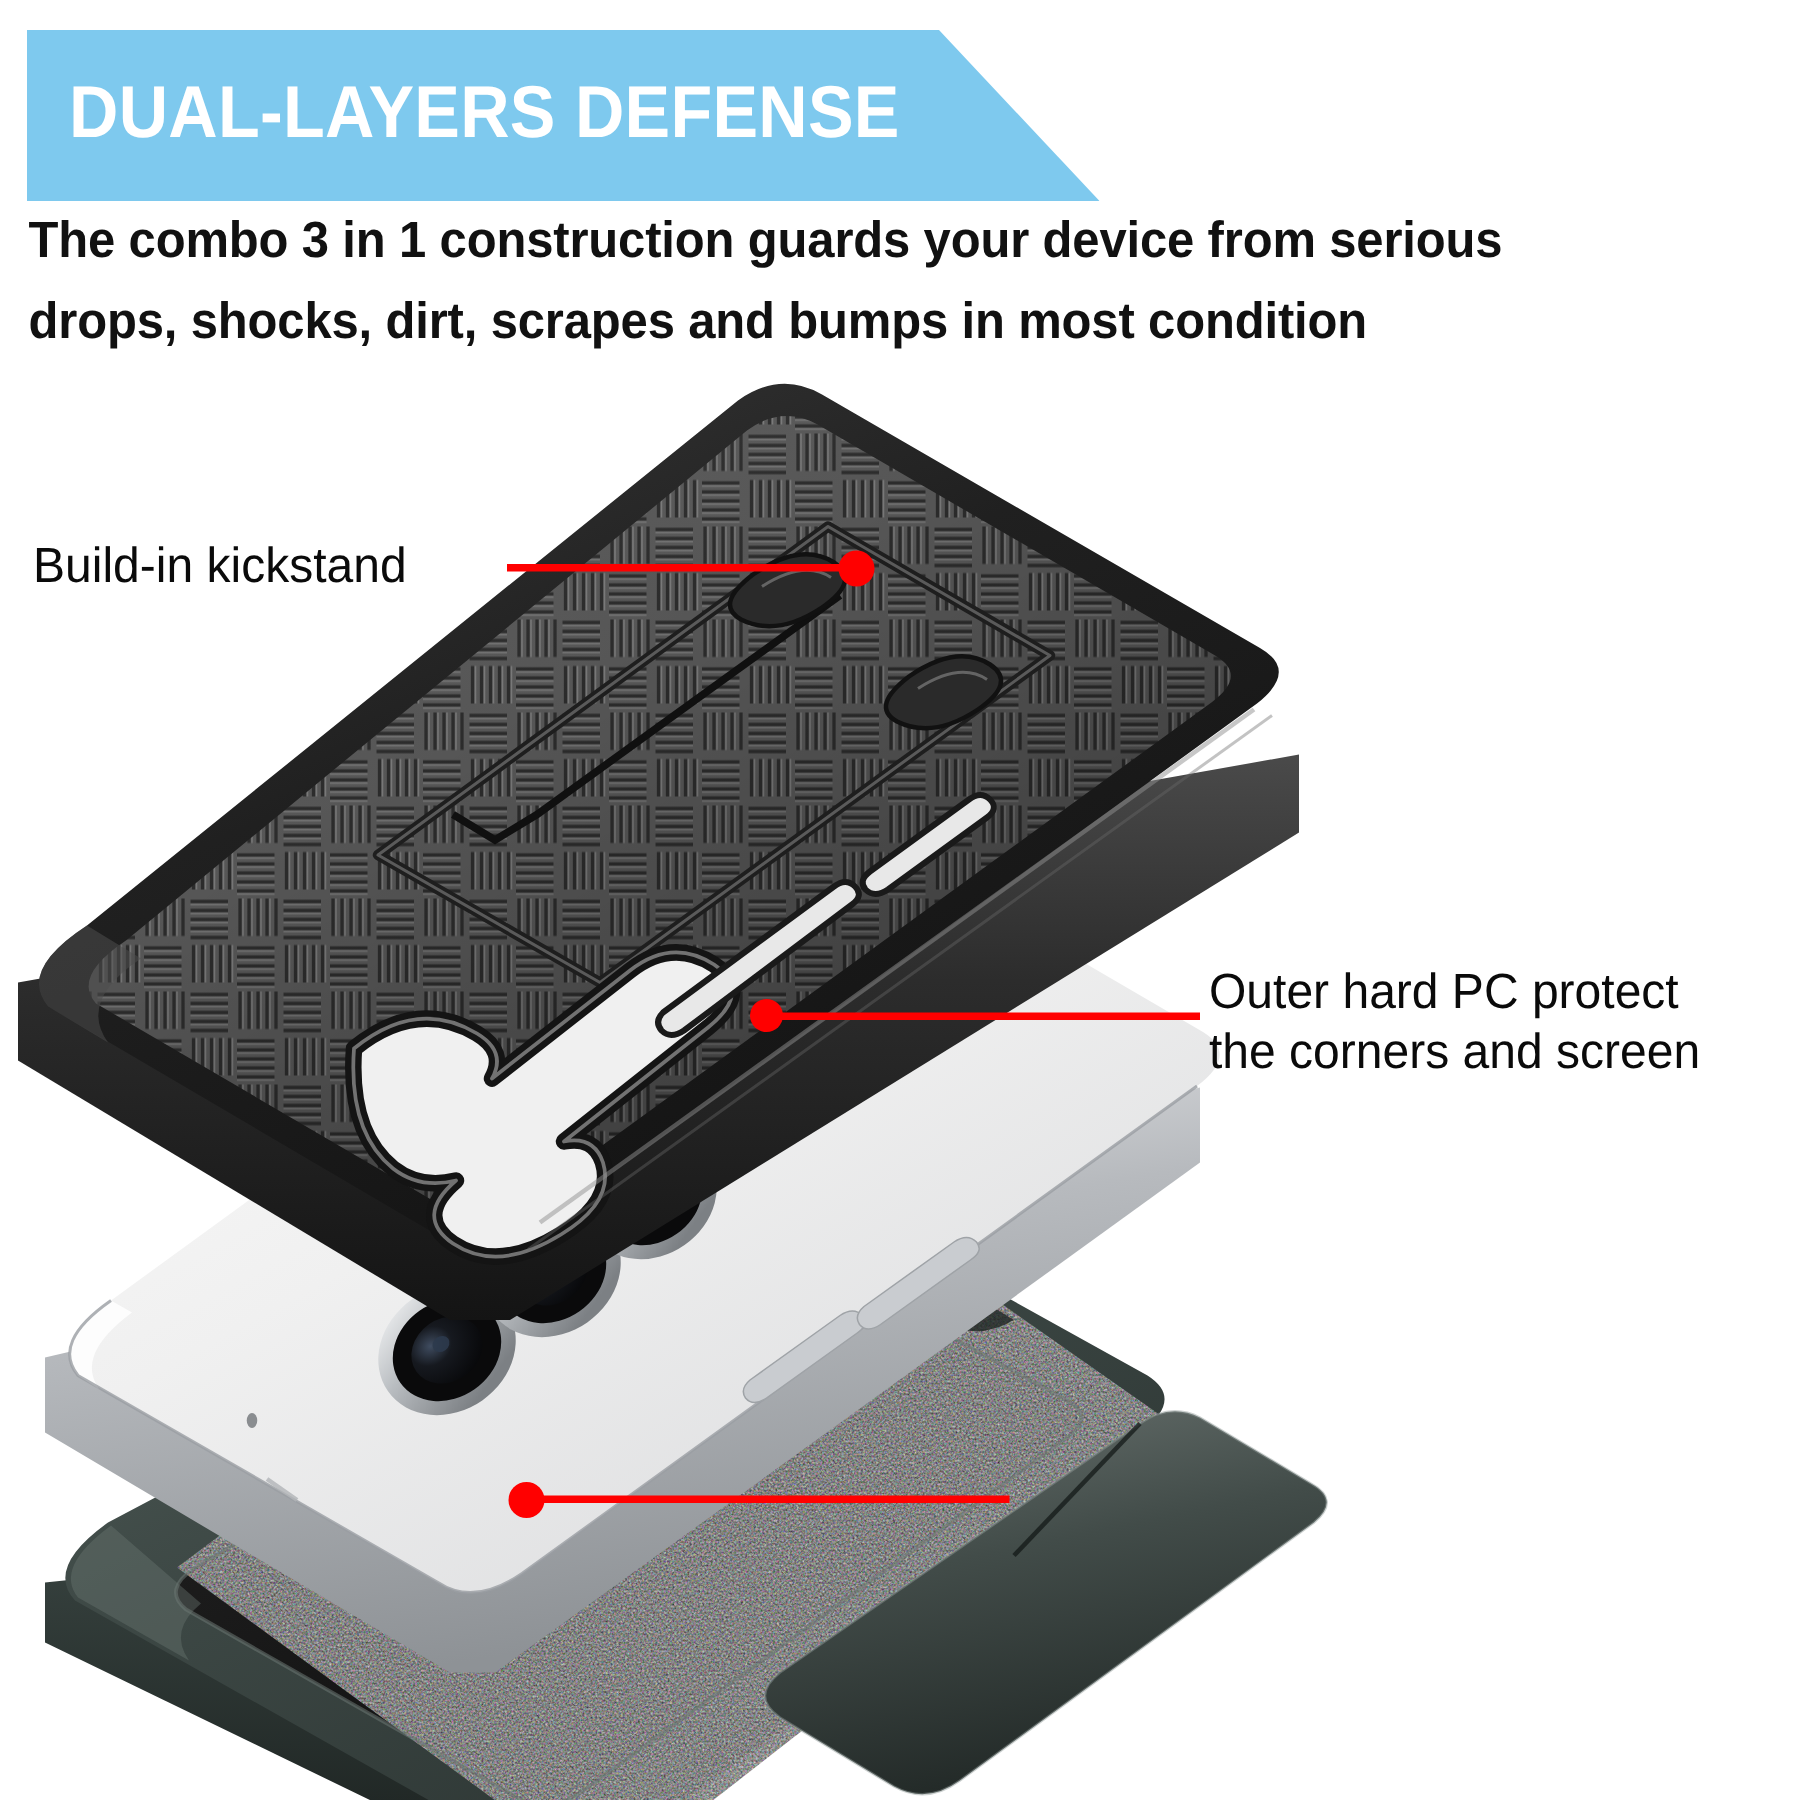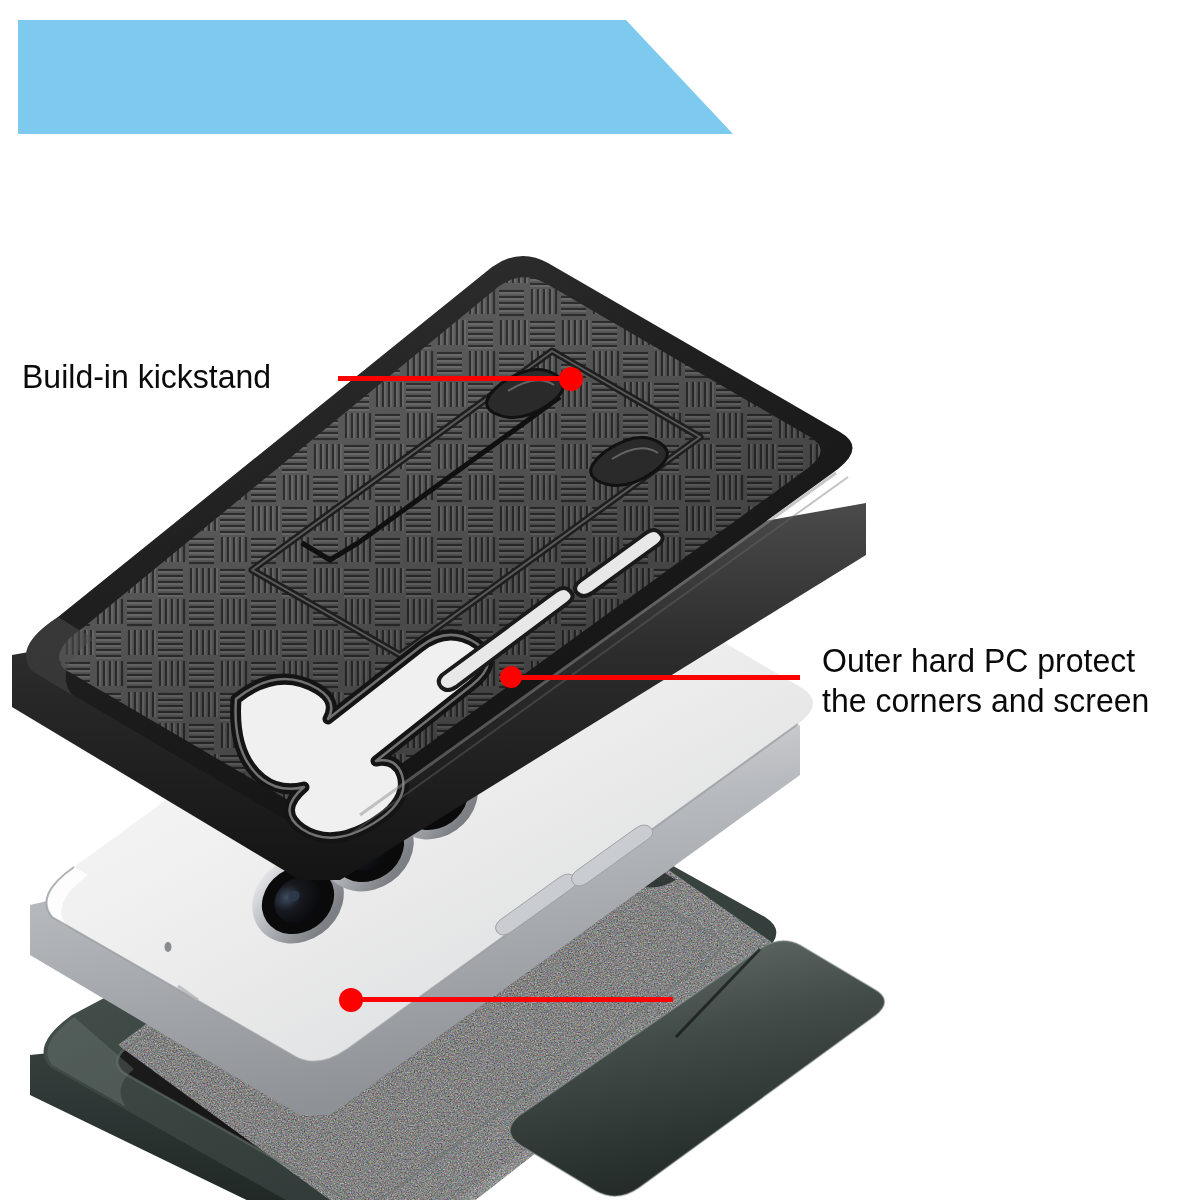--- a/index.html
+++ b/index.html
@@ -68,42 +68,49 @@
     position: absolute;
     color: #0a0a0a;
     font-family: "Liberation Sans Narrow", "Liberation Sans", sans-serif;
     font-size: 33px;
     font-weight: normal;
     line-height: 1.22;
     white-space: nowrap;
   }
   .callout .ln { display: block; transform: scaleX(0.97); transform-origin: left center; }
   .callout-kickstand { left: 22px;  top: 357px; }
-  .callout-pc        { left: 806px; top: 641px; margin-left: 16px; }
+  .callout-pc        { left: 806px; top: 641px; }
   .callout-holster   { left: 678px; top: 957px; }
 
   
   .leader { position: absolute; background: #ff0000; }
   .dot {
     position: absolute;
     background: #ff0000;
     border-radius: 50%;
   }
 </style>
 </head>
 <body>
 
 <div id="page">
 
   <div class="banner">
     <svg class="banner-shape" viewBox="0 0 715 114" preserveAspectRatio="none">
       <polygon points="0,0 608,0 715,114 0,114" fill="#7ec9ee"></polygon>
     </svg>
+    <div class="banner-title">
+      <span class="banner-title-inner">DUAL-LAYERS DEFENSE</span>
+    </div>
   </div>
 
+  <div class="subtitle">
+    <div>The combo 3 in 1 construction guards your device from serious</div>
+    <div>drops, shocks, dirt, scrapes and bumps in most condition</div>
+  </div>
 
   <div class="scene">
     <svg width="1200" height="945" viewBox="0 0 1200 945">
       <defs>
 
         <linearGradient id="gCaseBody" x1="0.1" y1="0" x2="0.9" y2="1">
           <stop offset="0" stop-color="#6d6d6d"></stop>
           <stop offset="0.35" stop-color="#5a5a5a"></stop>
           <stop offset="0.75" stop-color="#484848"></stop>
           <stop offset="1" stop-color="#3a3a3a"></stop>

